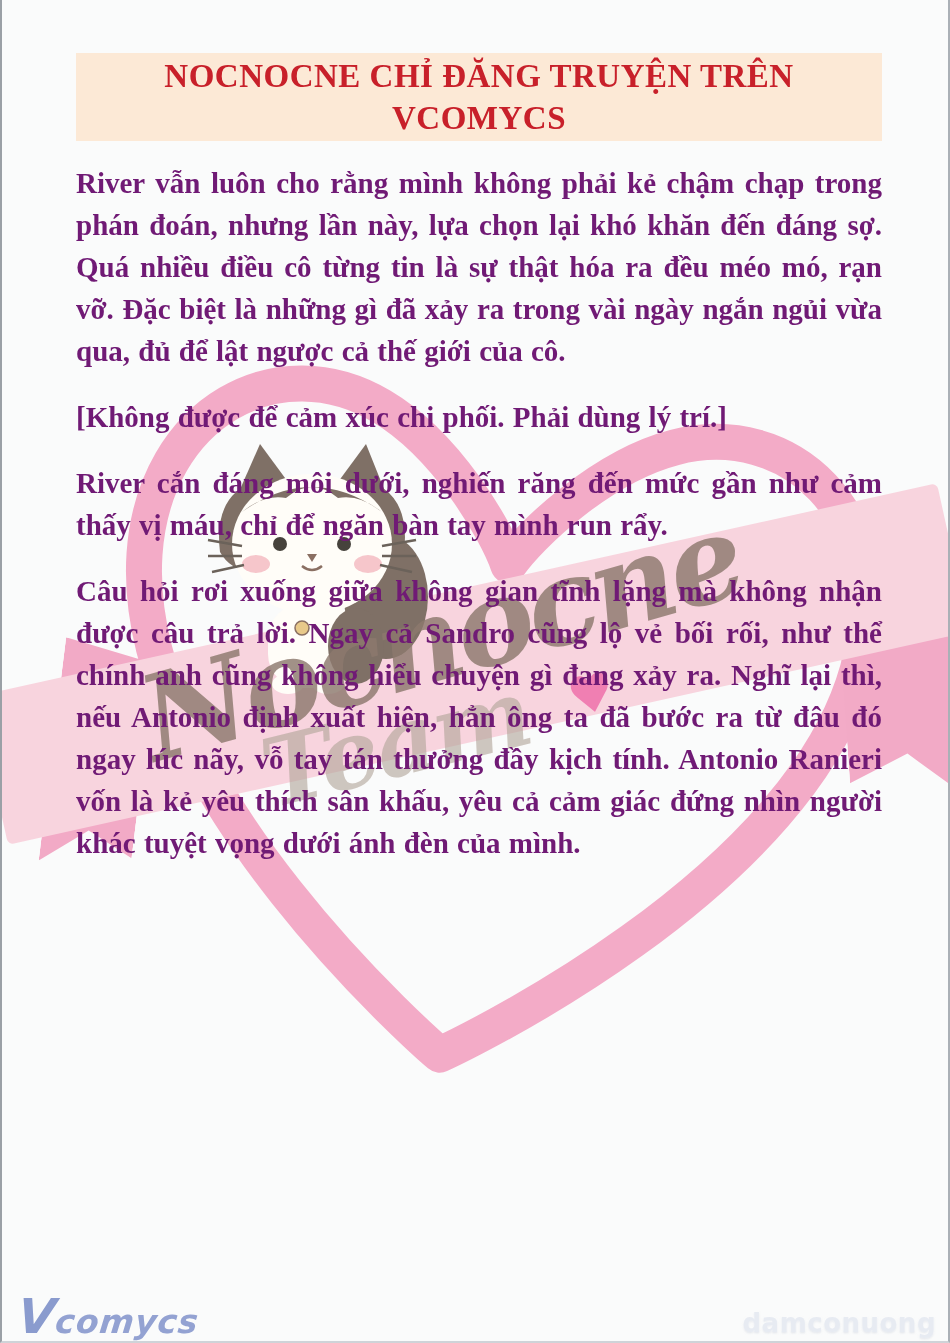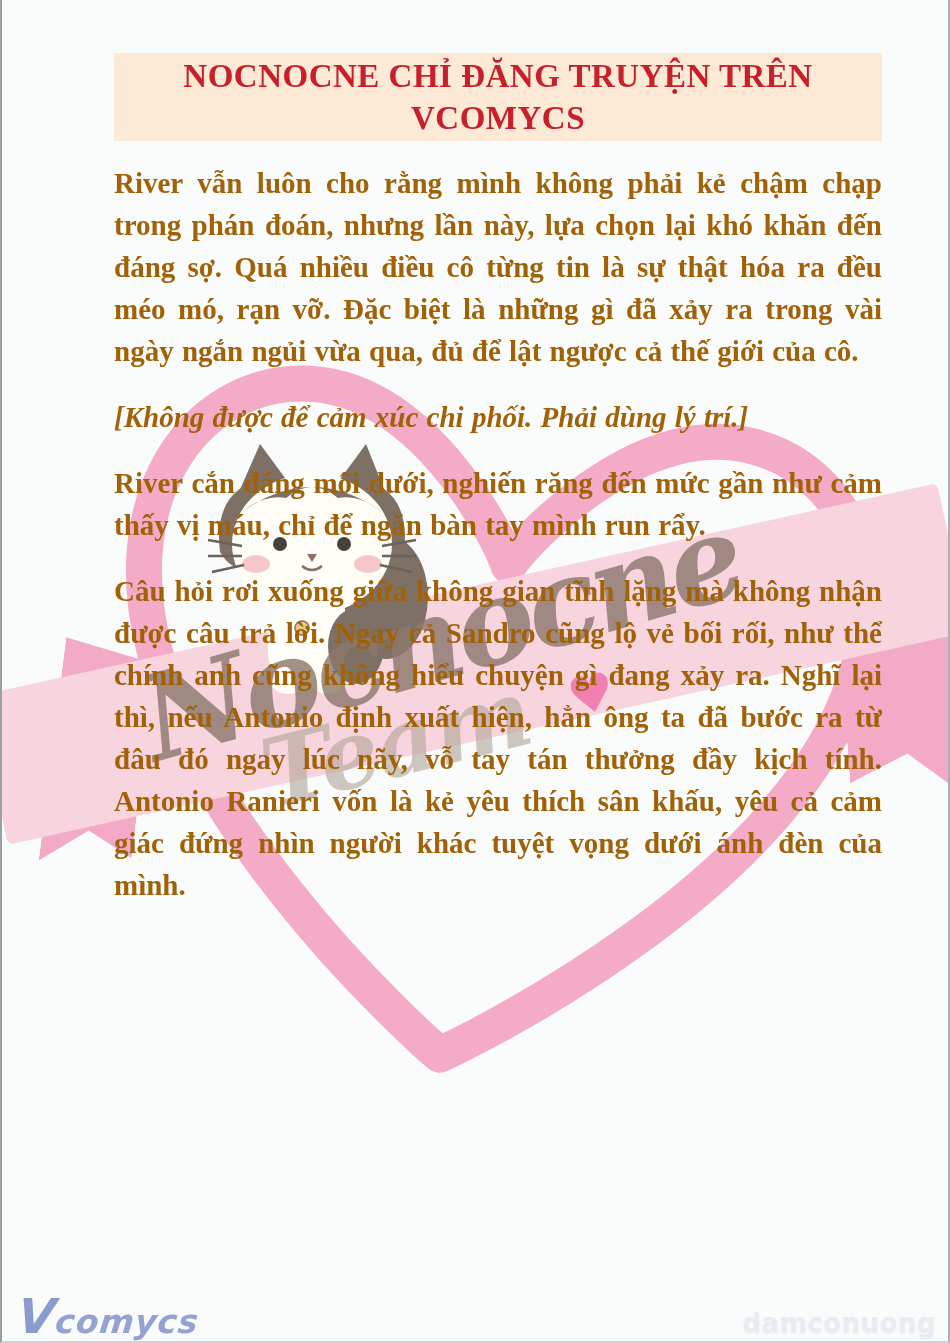--- a/index.html
+++ b/index.html
@@ -50,37 +50,37 @@
   .heart-dot{
     position:absolute;left:566px;top:668px;
     font-size:52px;color:#f07fb2;transform:rotate(-12deg);
     font-family:"DejaVu Sans", sans-serif;line-height:1;
   }
   .cat-svg{position:absolute;left:188px;top:432px;}
 
   
   .content{
     position:absolute;inset:0;z-index:5;
-    padding:53px 66px 0 112px;box-sizing:border-box;
+    padding:53px 66px 0 74px;box-sizing:border-box;
   }
   .header-banner{
     display:block;width:100%;box-sizing:border-box;
     background:#fce9d6;
     color:#c8202a;
     font-weight:700;font-size:33px;line-height:42px;
     text-align:center;padding:2px 4px;
     letter-spacing:0.5px;
   }
   .content p{
     margin:14px 0 24px 0;
     font-size:29px;line-height:42px;font-weight:700;
-    color:#a16207;text-align:justify;word-spacing:1px;
+    color:#701a75;text-align:justify;word-spacing:1px;
   }
   .content p.first{margin-top:21px;}
-  .content p.italic{font-style:italic;}
+  .content p.italic{}
 
   
   .logo-vcomycs{
     position:absolute;left:16px;top:1288px;z-index:6;
     font:italic 800 33px "DejaVu Sans", sans-serif;
     color:#93a2d2;letter-spacing:1px;transform:skewX(-6deg);
   }
   .logo-vcomycs::first-letter{font-size:48px;color:#8a9bce;}
   .wm-damconuong{
     position:absolute;right:12px;top:1308px;z-index:6;

